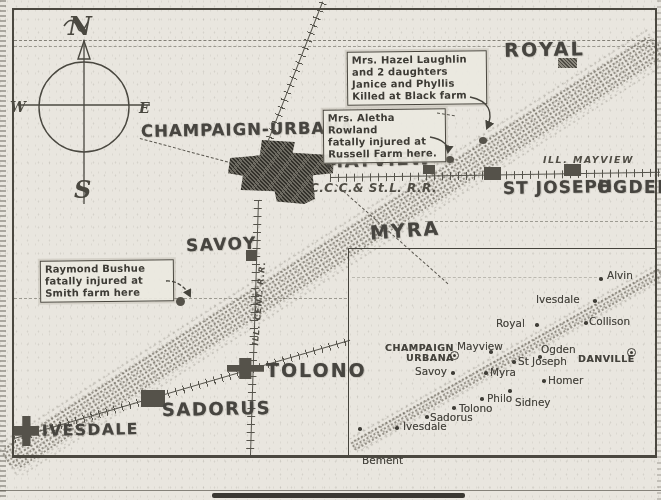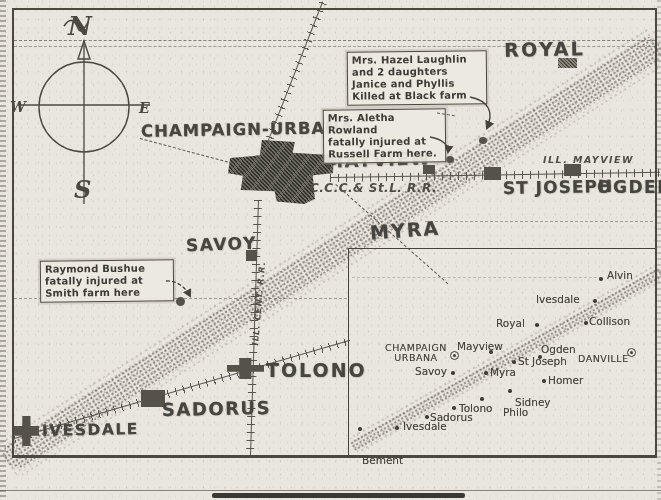--- a/index.html
+++ b/index.html
@@ -46,21 +46,21 @@
   .rrlab{position:absolute;font-style:italic;color:#504d45;white-space:nowrap;font-weight:bold;}
   
   .note{position:absolute;border:1.5px solid #4a473f;background:rgba(235,232,224,.93);
     box-shadow:0 0 0 2px rgba(120,115,100,.18);padding:2px 4px;color:#3d3b35;
     font-size:10px;line-height:12px;font-weight:bold;letter-spacing:.2px;transform:rotate(-.6deg);}
   
   .inset-frame{position:absolute;left:348px;top:248px;width:306px;height:206px;
     border-left:1.5px solid #45433c;border-top:1.5px solid #45433c;}
   .il{position:absolute;font-size:10.5px;color:#44423c;white-space:pre-line;
     text-shadow:0 0 .5px rgba(70,68,60,.5);text-align:right;}
-  .il.caps{font-weight:normal;font-size:9.5px;letter-spacing:.5px;line-height:10px;text-align:center;}
+  .il.caps{font-weight:bold;font-size:9.5px;letter-spacing:.5px;line-height:10px;}
   .idot{position:absolute;width:3.5px;height:3.5px;border-radius:50%;background:#403e38;}
   .iring{position:absolute;width:7px;height:7px;border:1.2px solid #403e38;border-radius:50%;}
   .iring .c{position:absolute;left:2px;top:2px;width:3px;height:3px;border-radius:50%;background:#403e38;}
   
   .caption-row{position:absolute;left:0;top:461px;width:661px;text-align:center;}
   .caption-row span{font-family:"Liberation Serif","DejaVu Serif",serif;font-weight:bold;
     font-size:19px;letter-spacing:1.5px;word-spacing:7px;color:#33312c;
     text-shadow:0 0 1px rgba(51,49,44,.4);}
   .rule-full{position:absolute;left:0;top:490px;width:661px;height:0;border-top:1.5px solid rgba(90,87,78,.7);}
   .rule-bar{position:absolute;left:212px;top:493px;width:253px;height:5px;background:#3a3832;border-radius:2px;}
@@ -124,21 +124,21 @@
       <div class="il" style="left: 518px; top: 355px;">St Joseph</div>
       <div class="idot" style="left: 512px; top: 360px;"></div>
       <div class="il" style="left: 415px; top: 365px;">Savoy</div>
       <div class="idot" style="left: 451px; top: 371px;"></div>
       <div class="il" style="left: 490px; top: 366px;">Myra</div>
       <div class="idot" style="left: 484px; top: 371px;"></div>
       <div class="il" style="left: 548px; top: 374px;">Homer</div>
       <div class="idot" style="left: 542px; top: 379px;"></div>
       <div class="il" style="left: 515px; top: 384px; margin-top: 12px;">Sidney</div>
       <div class="idot" style="left: 508px; top: 389px;"></div>
-      <div class="il" style="left: 487px; top: 406px; margin-left: 16px;">Philo</div>
+      <div class="il" style="left: 487px; top: 392px;">Philo</div>
       <div class="idot" style="left: 480px; top: 397px;"></div>
       <div class="il" style="left: 459px; top: 402px;">Tolono</div>
       <div class="idot" style="left: 452px; top: 406px;"></div>
       <div class="il" style="left: 430px; top: 411px;">Sadorus</div>
       <div class="idot" style="left: 425px; top: 415px;"></div>
       <div class="il" style="left: 403px; top: 420px;">Ivesdale</div>
       <div class="idot" style="left: 395px; top: 426px;"></div>
       <div class="il" style="left: 362px; top: 454px;">Bement</div>
       <div class="idot" style="left: 358px; top: 427px;"></div>
     </div>

